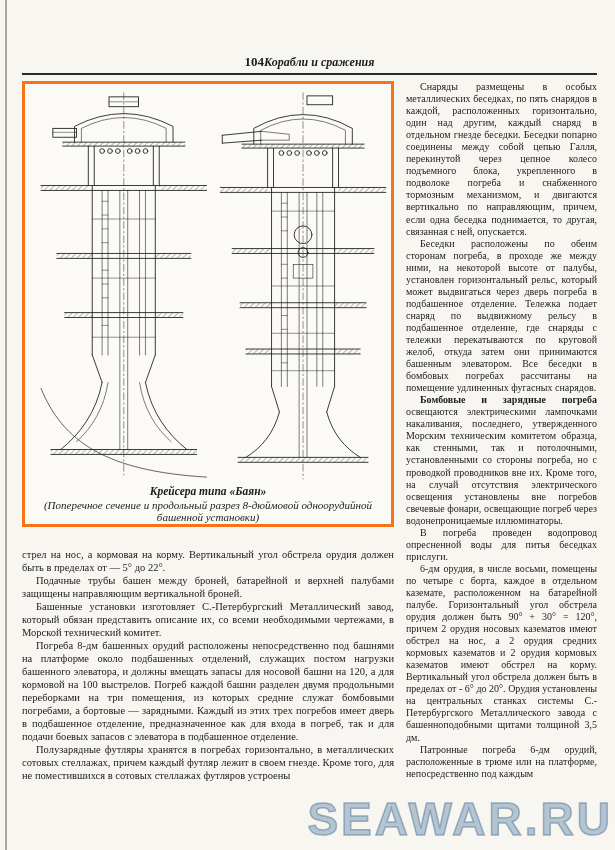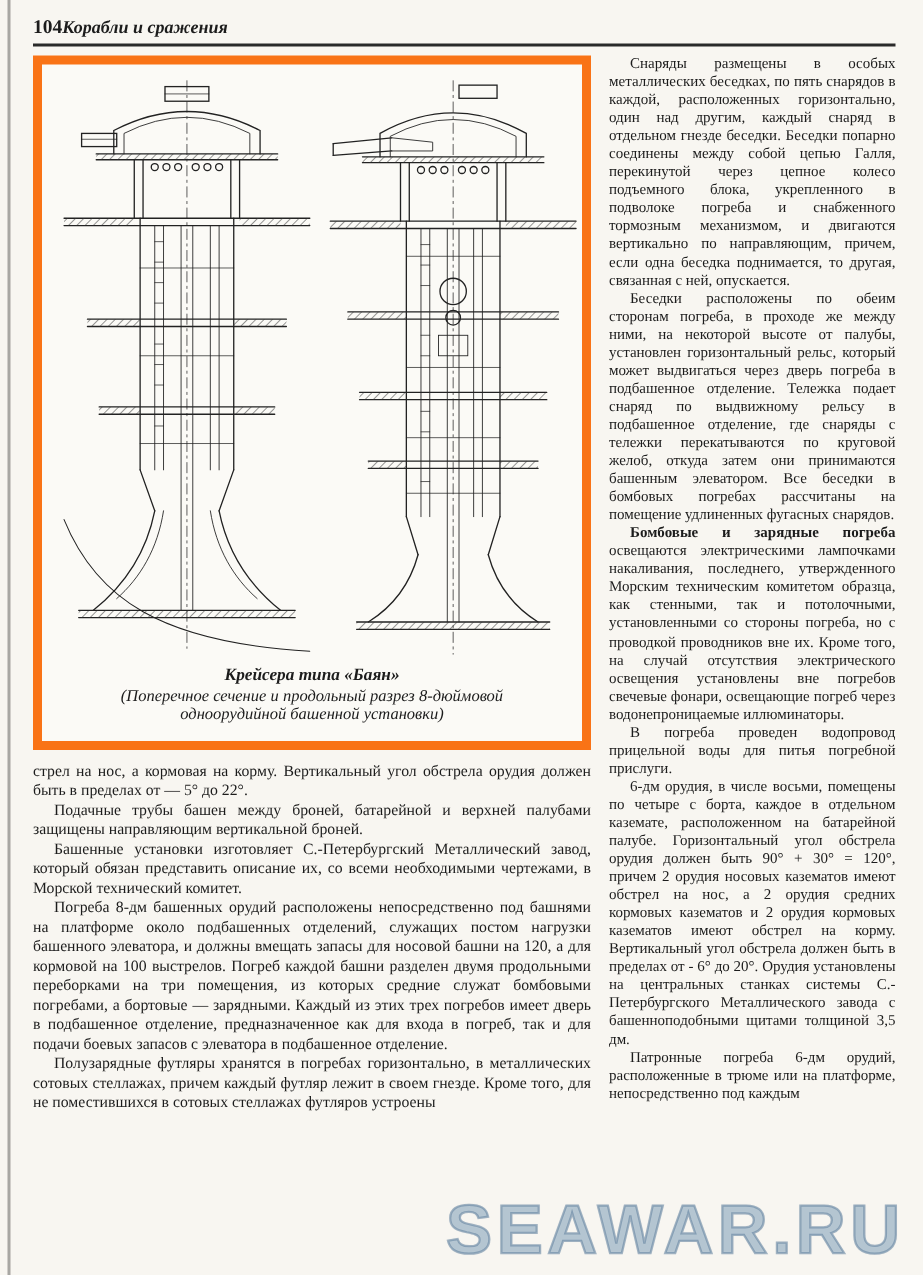--- a/index.html
+++ b/index.html
@@ -3,39 +3,39 @@
 <meta charset="utf-8">
 <style>
   html,body{margin:0;padding:0;}
   body{
     width:615px;height:850px;overflow:hidden;position:relative;
     background:#f8f6f1;color:#1c1c1c;
     font-family:"Liberation Serif", serif;
   }
   .page-edge{position:absolute;left:5px;top:0;bottom:0;width:2px;background:#8d8c88;opacity:.75;}
   .page{position:absolute;left:14px;top:0;right:10px;bottom:0;}
-  header{display:flex;justify-content:flex-start;align-items:baseline;padding:10px 8px 3px 8px;}
+  header{display:flex;justify-content:center;align-items:baseline;padding:10px 8px 3px 8px;margin-top:44px;}
   .pagenum{font-weight:bold;font-size:13px;}
   .section-title{font-weight:bold;font-style:italic;font-size:12px;}
   .rule{border-top:2px solid #2a2a2a;margin:0 8px;}
   .content{display:flex;gap:12px;padding:6px 8px 0 8px;}
   .left{width:372px;flex:none;}
   .figbox{
-    border:6px solid #f97316;margin:0;padding:3px 3px 12px 3px;background:#fbfaf6;
+    border:3px solid #f97316;margin:0;padding:3px 3px 1px 3px;background:#fbfaf6;
   }
   .figbox svg{display:block;width:100%;height:396px;}
   figcaption{text-align:center;margin-top:2px;}
   .cap-title{font-weight:bold;font-style:italic;font-size:11.5px;margin-bottom:2px;}
   .cap-sub{font-style:italic;font-size:11px;line-height:12px;padding:0 14px;}
   .col p{margin:0;text-indent:14px;text-align:justify;}
   .col p.noindent{text-indent:0;}
   .rightcol{flex:1;font-size:10px;line-height:12.05px;}
-  .bottomcol{margin-top:8px;font-size:10.5px;line-height:13px;font-family:Liberation Serif, serif;}
+  .bottomcol{margin-top:21px;font-size:10.5px;line-height:13px;font-family:Liberation Serif, serif;}
   .watermark{
-    position:absolute;right:12px;bottom:4px;z-index:5;pointer-events:none;
+    position:absolute;right:2px;bottom:4px;z-index:5;pointer-events:none;
     font-family:"Liberation Sans", sans-serif;font-weight:bold;
     font-size:46px;letter-spacing:3px;
     color:rgba(150,185,210,0.22);
     -webkit-text-stroke:1.5px rgba(80,115,150,0.50);
     text-shadow:0 0 1px rgba(80,115,150,0.35);
   }
 </style>
 </head>
 <body>
 
@@ -232,21 +232,21 @@
           <p>Башенные установки изготовляет С.-Петербургский Металлический завод, который обязан представить описание их, со всеми необходимыми чертежами, в Морской технический комитет.</p>
           <p>Погреба 8-дм башенных орудий расположены непосредственно под башнями на платформе около подбашенных отделений, служащих постом нагрузки башенного элеватора, и должны вмещать запасы для носовой башни на 120, а для кормовой на 100 выстрелов. Погреб каждой башни разделен двумя продольными переборками на три помещения, из которых средние служат бомбовыми погребами, а бортовые — зарядными. Каждый из этих трех погребов имеет дверь в подбашенное отделение, предназначенное как для входа в погреб, так и для подачи боевых запасов с элеватора в подбашенное отделение.</p>
           <p>Полузарядные футляры хранятся в погребах горизонтально, в металлических сотовых стеллажах, причем каждый футляр лежит в своем гнезде. Кроме того, для не поместившихся в сотовых стеллажах футляров устроены</p>
         </div>
     </div>
 
     <div class="col rightcol">
         <p>Снаряды размещены в особых металлических беседках, по пять снарядов в каждой, расположенных горизонтально, один над другим, каждый снаряд в отдельном гнезде беседки. Беседки попарно соединены между собой цепью Галля, перекинутой через цепное колесо подъемного блока, укрепленного в подволоке погреба и снабженного тормозным механизмом, и двигаются вертикально по направляющим, причем, если одна беседка поднимается, то другая, связанная с ней, опускается.</p>
         <p>Беседки расположены по обеим сторонам погреба, в проходе же между ними, на некоторой высоте от палубы, установлен горизонтальный рельс, который может выдвигаться через дверь погреба в подбашенное отделение. Тележка подает снаряд по выдвижному рельсу в подбашенное отделение, где снаряды с тележки перекатываются по круговой желоб, откуда затем они принимаются башенным элеватором. Все беседки в бомбовых погребах рассчитаны на помещение удлиненных фугасных снарядов.</p>
         <p><b>Бомбовые и зарядные погреба</b> освещаются электрическими лампочками накаливания, последнего, утвержденного Морским техническим комитетом образца, как стенными, так и потолочными, установленными со стороны погреба, но с проводкой проводников вне их. Кроме того, на случай отсутствия электрического освещения установлены вне погребов свечевые фонари, освещающие погреб через водонепроницаемые иллюминаторы.</p>
-        <p>В погреба проведен водопровод прицельной воды для питья погребной прислуги.</p>
+        <p>В погреба проведен водопровод опресненной воды для питья беседках прислуги.</p>
         <p>6-дм орудия, в числе восьми, помещены по четыре с борта, каждое в отдельном каземате, расположенном на батарейной палубе. Горизонтальный угол обстрела орудия должен быть 90° + 30° = 120°, причем 2 орудия носовых казематов имеют обстрел на нос, а 2 орудия средних кормовых казематов и 2 орудия кормовых казематов имеют обстрел на корму. Вертикальный угол обстрела должен быть в пределах от - 6° до 20°. Орудия установлены на центральных станках системы С.-Петербургского Металлического завода с башенноподобными щитами толщиной 3,5 дм.</p>
         <p>Патронные погреба 6-дм орудий, расположенные в трюме или на платформе, непосредственно под каждым</p>
       </div>
 
   </div>
 </div>
 
 <div class="watermark">SEAWAR.RU</div>
 
 </body></html>

